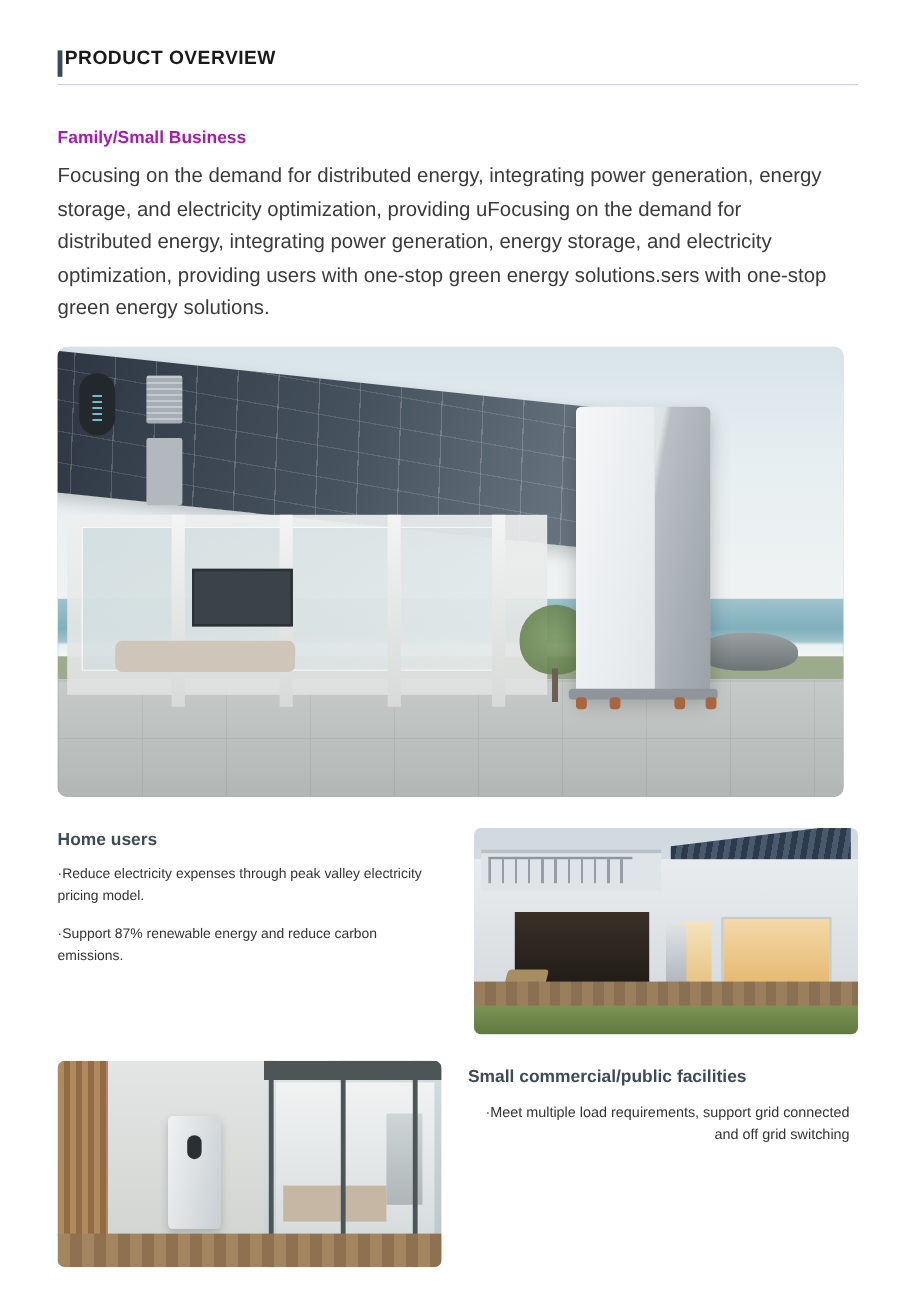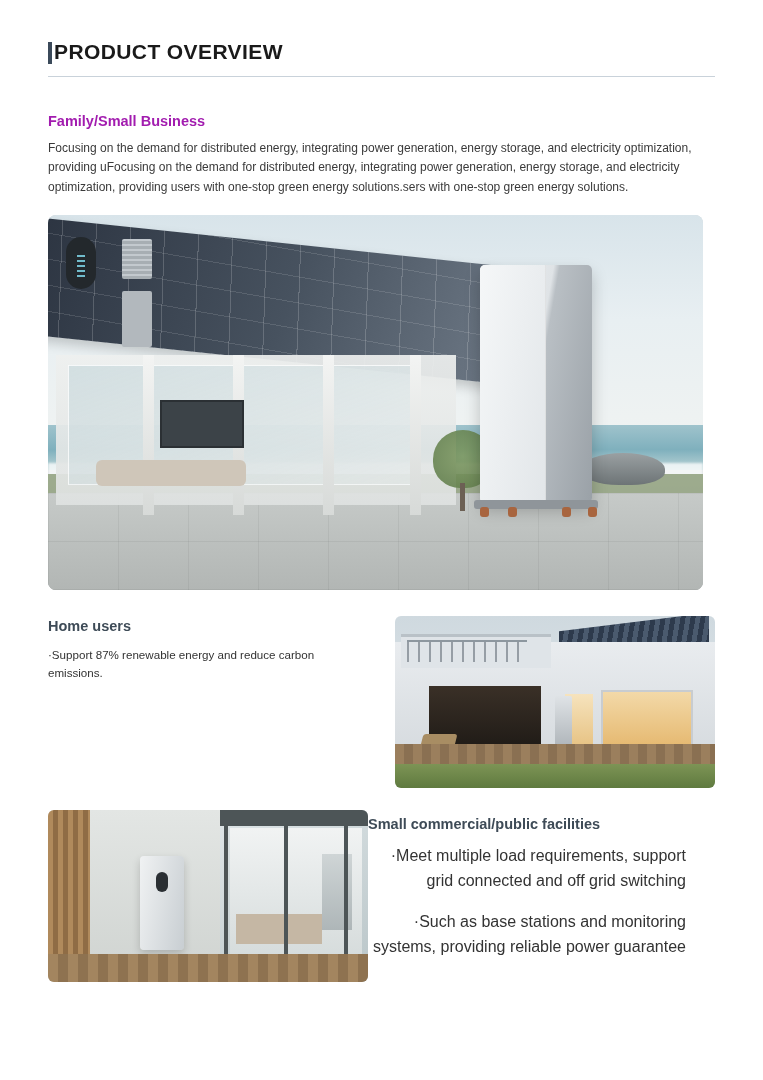--- a/index.html
+++ b/index.html
@@ -24,21 +24,21 @@
     height: 1080px;
     padding: 40px 48px 0 48px;
   }
 
   
   .page-header {
     position: relative;
     padding-bottom: 14px;
   }
   .page-title {
-    font-size: 21px;
+    font-size: 16px;
     font-weight: bold;
     letter-spacing: 0.4px;
     color: #1a1a1a;
     margin: 0;
     padding-left: 6px;
   }
   .title-bar {
     position: absolute;
     left: 0;
     top: 2px;
@@ -56,21 +56,21 @@
   .intro {
     margin-top: 22px;
   }
   .section-head {
     font-size: 14.5px;
     font-weight: bold;
     color: #a21caf;
     margin: 0 0 10px 0;
   }
   .intro-body {
-    font-size: 12px;
+    font-size: 17px;
     line-height: 1.62;
     color: #3a3a3a;
     margin: 0;
     max-width: 645px;
   }
 
   
   .hero {
     margin-top: 18px;
     width: 655px;
@@ -303,25 +303,26 @@
   .t1-grass {
     position: absolute; left: 0; right: 0; bottom: 0; height: 24px;
     background: linear-gradient(#7d9455, #5f7a3f);
   }
 
   
   .bottom-row {
     margin-top: 22px;
     display: flex;
     align-items: flex-start;
+    gap: 22px;
   }
   .right-text { width: 318px; padding-top: 6px; text-align: right; }
   .right-text .feature-title { text-align: left; }
   .bullet-right {
-    font-size: 16px;
+    font-size: 12px;
     line-height: 1.55;
     color: #333333;
     margin: 0 0 16px 0;
     text-align: right;
   }
   
   .t2-left {
     position: absolute; left: 0; top: 0; width: 172px; bottom: 0;
     background: linear-gradient(#e3e6e4, #cfd3d0);
   }
@@ -412,20 +413,21 @@
       <div class="caster c1"></div>
       <div class="caster c2"></div>
       <div class="caster c3"></div>
       <div class="caster c4"></div>
     </div>
   </div>
 
   <div class="feature-row">
     <div class="feature-text">
       <h3 class="feature-title">Home users</h3>
+      <p class="bullet">·Reduce electricity expenses through peak valley electricity pricing model.</p>
       <p class="bullet">·Support 87% renewable energy and reduce carbon emissions.</p>
     </div>
     <div class="thumb">
       <div class="t1-sky"></div>
       <div class="t1-roofpv"></div>
       <div class="t1-wall"></div>
       <div class="t1-upper"></div>
       <div class="t1-rail"></div>
       <div class="t1-garage"></div>
       <div class="t1-window2"></div>
@@ -449,17 +451,16 @@
       <div class="t2-mullion t2-m1"></div>
       <div class="t2-mullion t2-m2"></div>
       <div class="t2-mullion t2-m3"></div>
       <div class="t2-unit"></div>
       <div class="t2-unit-screen"></div>
       <div class="t2-deck"></div>
     </div>
     <div class="right-text">
       <h3 class="feature-title">Small commercial/public facilities</h3>
       <p class="bullet-right">·Meet multiple load requirements, support grid connected and off grid switching</p>
-      <p class="bullet-right">·Such as base stations and monitoring systems, providing reliable power guarantee</p>
     </div>
   </div>
 
 </div>
 
 </body></html>

